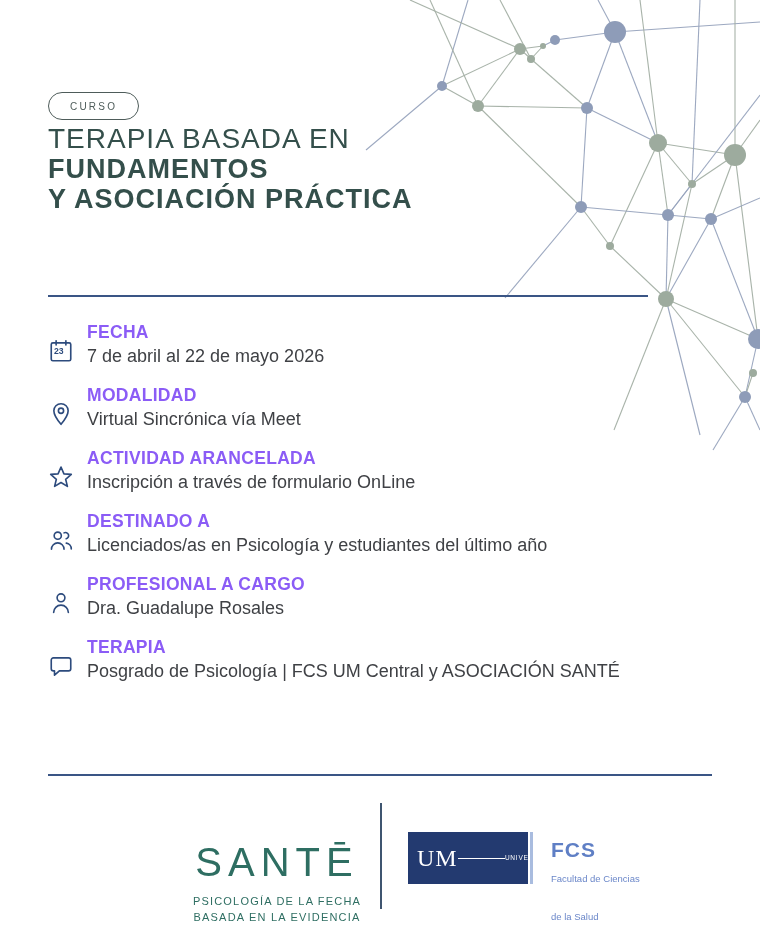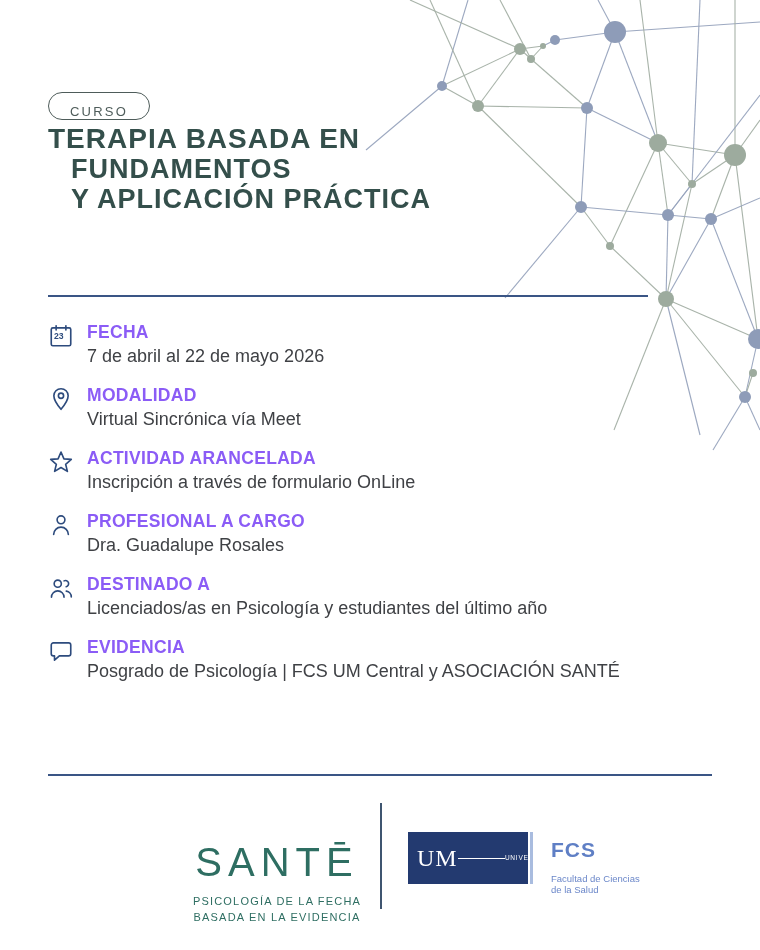--- a/index.html
+++ b/index.html
@@ -7,35 +7,35 @@
     position:relative;width:760px;height:950px;overflow:hidden;background:#ffffff;
     font-family:"Liberation Sans",sans-serif;
   }
   .network{position:absolute;top:0;left:0;width:760px;height:950px;}
   .network line{stroke-width:1.1;stroke-opacity:.95;}
   .l-b{stroke:#97a3bd;} .l-s{stroke:#a3afa4;}
   .n-b{fill:#8e9cb8;} .n-s{fill:#9dab9e;}
 
   .pill{
     position:absolute;left:48px;top:92px;height:26px;padding:0 21px;
-    border:1.6px solid #4e5c5a;border-radius:15px;display:flex;align-items:flex-end;
-    color:#4e5c5a;font-size:13px;letter-spacing:2.2px;font-weight:500;
+    border:1.6px solid #4e5c5a;border-radius:15px;display:flex;align-items:center;
+    color:#4e5c5a;font-size:10px;letter-spacing:2.2px;font-weight:500;
   }
   .title{position:absolute;left:48px;top:123px;color:#344f4b;}
-  .t-sm{font-size:28px;font-weight:bold;letter-spacing:1px;line-height:31px;}
+  .t-sm{font-size:28px;font-weight:normal;letter-spacing:1px;line-height:31px;}
   .t-lg{font-size:52px;font-weight:800;letter-spacing:3px;line-height:58px;}
-  .t-md{font-size:27px;font-weight:bold;letter-spacing:1px;line-height:30px;margin-left:23px;}
+  .t-md{font-size:27px;font-weight:bold;letter-spacing:1px;line-height:30px;}
 
   .divider{position:absolute;left:48px;height:2px;background:#3a5585;}
   .div-top{top:295px;width:600px;}
   .div-bottom{top:774px;width:664px;}
 
   .info{position:absolute;left:48px;top:322px;width:680px;}
   .row{display:flex;gap:13px;margin-bottom:18px;}
-  .row .ic{width:26px;height:26px;flex:0 0 26px;margin-top:1px;}
+  .row .ic{width:26px;height:26px;flex:0 0 26px;margin-top:16px;}
   .row .ic svg{width:26px;height:26px;stroke:#2d4b7d;fill:none;stroke-width:1.5;stroke-linecap:round;stroke-linejoin:round;}
   .lbl{font-size:17.5px;font-weight:bold;color:#8b5cf6;letter-spacing:.3px;line-height:20px;}
   .val{font-size:18px;color:#3f4145;margin-top:3px;line-height:22px;}
 
   
   .sante{position:absolute;left:166px;top:840px;width:222px;text-align:center;color:#2e6e62;}
   .sante-name{font-size:40px;font-weight:300;letter-spacing:6px;line-height:44px;}
   .sante-tag{font-size:11px;letter-spacing:1.2px;line-height:16px;}
   .sante-tag.first{margin-top:9px;}
   .vdiv{position:absolute;left:380px;top:803px;width:2px;height:106px;background:#3f5570;}
@@ -45,21 +45,21 @@
   .um65-num{position:absolute;left:2px;top:-4px;color:#233a70;font-weight:800;font-size:26px;line-height:46px;letter-spacing:-2px;}
   .um65-num::first-letter{font-size:40px;}
   .um-ribbon{position:absolute;left:-4px;top:13px;width:46px;height:4px;background:#233a70;transform:rotate(-30deg);}
   .um-right{flex:1;display:flex;flex-direction:row;align-items:center;color:#ffffff;}
   .um-initials{font-family:"Liberation Serif",serif;font-size:24px;line-height:24px;letter-spacing:1px;}
   .um-rule{width:54px;height:1px;background:#ffffff;margin:3px 0 2px 0;}
   .um-line{font-size:6.5px;letter-spacing:.8px;line-height:8px;}
   .fcs-strip{position:absolute;left:530px;top:832px;width:3px;height:52px;background:#a9bcdf;}
   .fcs{position:absolute;left:551px;top:839px;color:#5f7fc5;}
   .fcs-initials{font-size:21px;font-weight:bold;letter-spacing:1px;line-height:22px;}
-  .fcs-line{font-size:9.5px;line-height:11px;color:#6b87c9;}
+  .fcs-line{font-size:9.5px;line-height:11px;color:#6b87c9;margin-top:27px;}
   .fcs-line.first{margin-top:12px;}
 </style>
 </head>
 <body>
 
 <div class="page">
 
   <svg class="network" viewBox="0 0 760 950" xmlns="http://www.w3.org/2000/svg">
     <line class="l-b" x1="468" y1="0" x2="442" y2="86"></line>
     <line class="l-b" x1="442" y1="86" x2="366" y2="150"></line>
@@ -136,21 +136,21 @@
     <circle class="n-b" cx="745" cy="397" r="6"></circle>
   </svg>
 
   <div class="pill">
     <span>CURSO</span>
   </div>
 
   <div class="title">
     <div class="t-sm">TERAPIA BASADA EN</div>
     <div class="t-md">FUNDAMENTOS</div>
-    <div class="t-md">Y APLICACIÓN PRÁCTICA</div>
+    <div class="t-md">Y ASOCIACIÓN PRÁCTICA</div>
   </div>
 
   <div class="divider div-top"></div>
 
   <div class="info">
 
     <div class="row">
       <span class="ic">
         <svg viewBox="0 0 24 24">
           <rect x="3" y="4.5" width="18" height="16.5" rx="1.5"></rect>
@@ -186,53 +186,53 @@
       </span>
       <div>
         <div class="lbl">ACTIVIDAD ARANCELADA</div>
         <div class="val">Inscripción a través de formulario OnLine</div>
       </div>
     </div>
 
     <div class="row">
       <span class="ic">
         <svg viewBox="0 0 24 24">
-          <circle cx="12" cy="7.2" r="3.6"></circle>
-          <path d="M5.2 20.8c0-3.8 3-6.8 6.8-6.8s6.8 3 6.8 6.8"></path>
-        </svg>
-      </span>
-      <div>
-        <div class="lbl">PROFESIONAL A CARGO</div>
-        <div class="val">Dra. Guadalupe Rosales</div>
-      </div>
-    </div>
-
-    <div class="row">
-      <span class="ic">
-        <svg viewBox="0 0 24 24">
           <circle cx="9" cy="8" r="3.3"></circle>
           <path d="M3.2 20.5c0-3.2 2.6-5.8 5.8-5.8s5.8 2.6 5.8 5.8"></path>
           <path d="M14.8 5.4a2.9 2.9 0 1 1 2 5.4"></path>
           <path d="M16.9 14.9c2.6.4 4.6 2.7 4.6 5.4"></path>
         </svg>
       </span>
       <div>
         <div class="lbl">DESTINADO A</div>
         <div class="val">Licenciados/as en Psicología y estudiantes del último año</div>
       </div>
     </div>
 
     <div class="row">
       <span class="ic">
         <svg viewBox="0 0 24 24">
+          <circle cx="12" cy="7.2" r="3.6"></circle>
+          <path d="M5.2 20.8c0-3.8 3-6.8 6.8-6.8s6.8 3 6.8 6.8"></path>
+        </svg>
+      </span>
+      <div>
+        <div class="lbl">PROFESIONAL A CARGO</div>
+        <div class="val">Dra. Guadalupe Rosales</div>
+      </div>
+    </div>
+
+    <div class="row">
+      <span class="ic">
+        <svg viewBox="0 0 24 24">
           <path d="M5 4.5h14a2 2 0 0 1 2 2v8a2 2 0 0 1-2 2H10.5L6 20.5V16.5H5a2 2 0 0 1-2-2v-8a2 2 0 0 1 2-2z"></path>
         </svg>
       </span>
       <div>
-        <div class="lbl">EVIDENCIA</div>
+        <div class="lbl">TERAPIA</div>
         <div class="val">Posgrado de Psicología | FCS UM Central y ASOCIACIÓN SANTÉ</div>
       </div>
     </div>
 
 
   </div>
 
   <div class="divider div-bottom"></div>
 
   <div class="sante">

